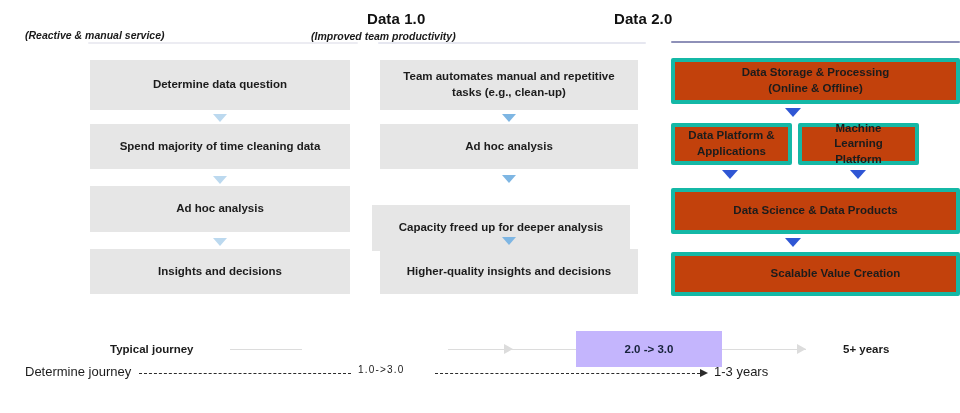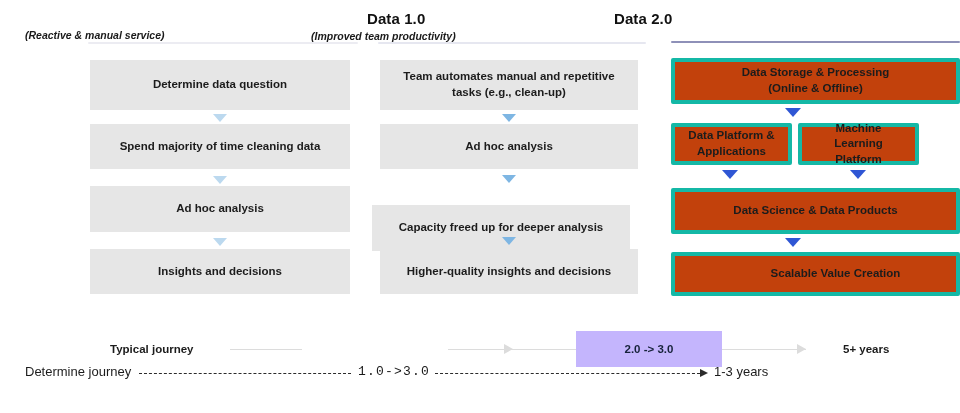--- a/index.html
+++ b/index.html
@@ -135,26 +135,25 @@
   .dash-arrowhead {
     position: absolute;
     width: 0;
     height: 0;
     border-top: 4.5px solid transparent;
     border-bottom: 4.5px solid transparent;
     border-left: 8px solid #2b2b2b;
   }
   .cb-mid {
     position: absolute;
-    font-size: 13px;
+    font-size: 10px;
     font-weight: 400;
     letter-spacing: 1.2px;
     color: #1a1a1a;
     white-space: nowrap;
-    font-family: Liberation Mono, monospace;
   }
 </style>
 </head>
 <body>
 
 <div class="canvas">
 
   <div class="col-sub" style="left:25px; top:29px;">(Reactive &amp; manual service)</div>
   <div class="col-rule" style="left:88px; top:42px; width:270px; background:#ececf2;"></div>
 

